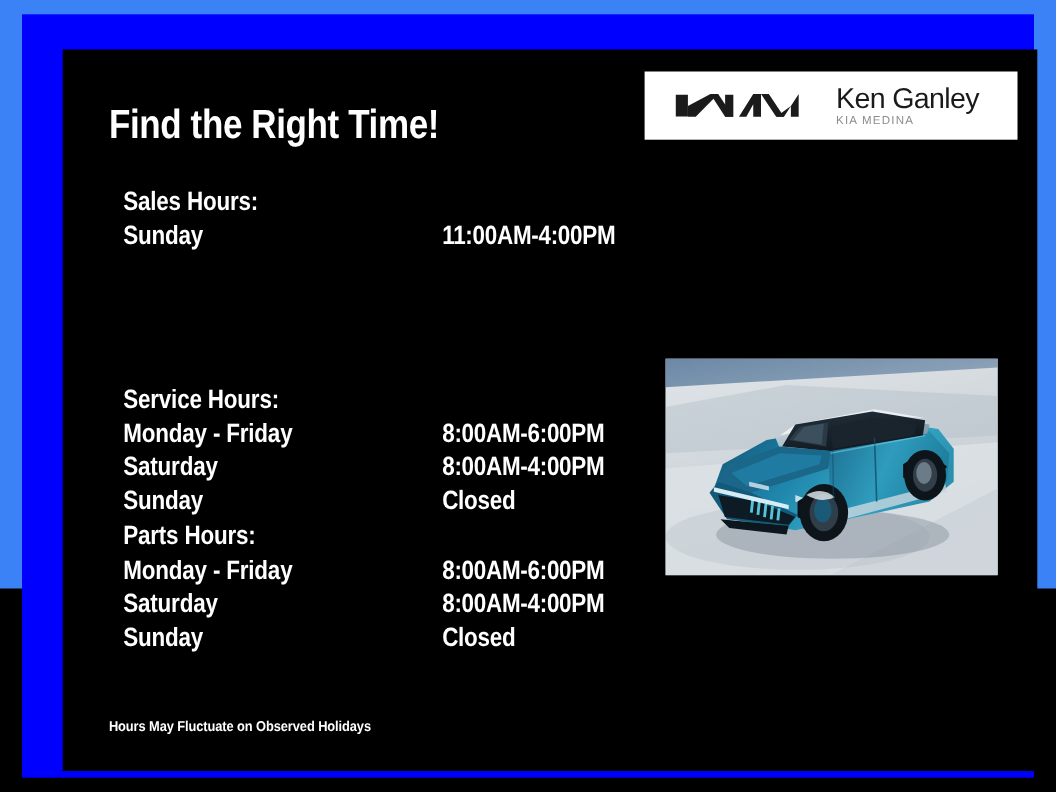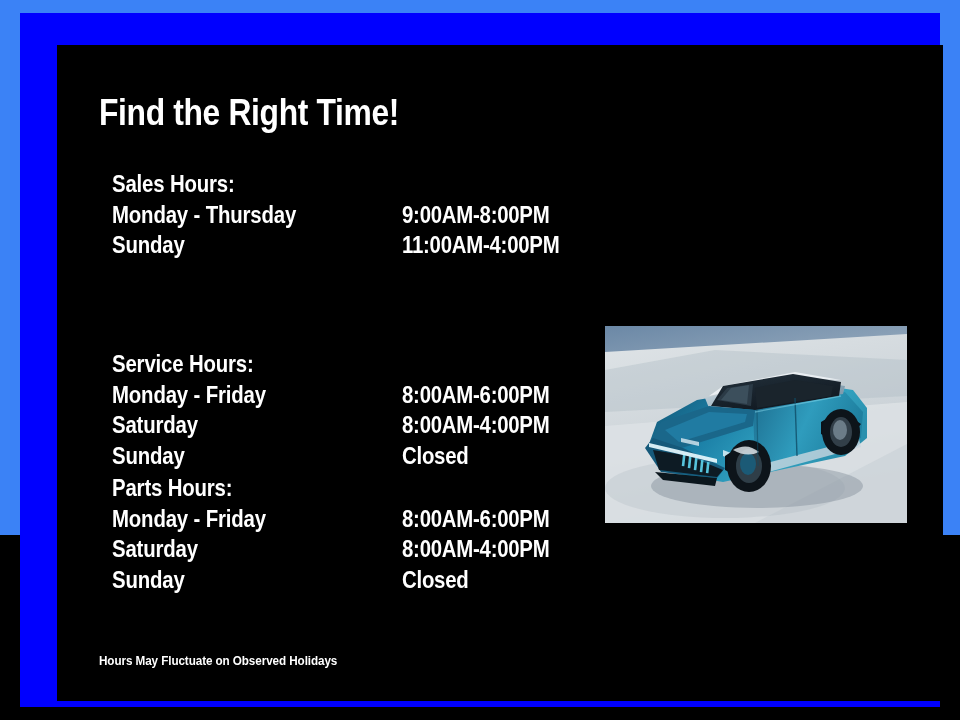--- a/index.html
+++ b/index.html
@@ -186,24 +186,20 @@
 <div id="slide">
 
   <div id="blue-frame">
     <div id="inner-canvas">
 
       <div id="page-title">Find the Right Time!</div>
 
       <div class="hours-block" id="sales-block">
         <div class="block-heading">Sales Hours:</div>
         <div class="hours-row">
-          <span class="row-day">Monday - Thursday</span>
-          <span class="row-time">9:00AM-8:00PM</span>
-        </div>
-        <div class="hours-row">
           <span class="row-day">Sunday</span>
           <span class="row-time">11:00AM-4:00PM</span>
         </div>
       </div>
 
       <div class="hours-block" id="service-block">
         <div class="block-heading">Service Hours:</div>
         <div class="hours-row">
           <span class="row-day">Monday - Friday</span>
           <span class="row-time">8:00AM-6:00PM</span>
@@ -229,20 +225,35 @@
           <span class="row-time">8:00AM-4:00PM</span>
         </div>
         <div class="hours-row">
           <span class="row-day">Sunday</span>
           <span class="row-time">Closed</span>
         </div>
       </div>
 
       <div id="footer-note">Hours May Fluctuate on Observed Holidays</div>
 
+      <div id="logo-card">
+        <svg id="kia-mark" viewBox="0 0 300 86" aria-hidden="true">
+          <path fill="#1b1b1b" d="M6 18 L34 18 L34 68 L6 68 Z"></path>
+          <path fill="#1b1b1b" d="M34 44 L86 16 L104 16 L52 69 L34 69 Z"></path>
+          <path fill="#1b1b1b" d="M86 16 L104 16 L139 69 L120 69 Z"></path>
+          <path fill="#1b1b1b" d="M120 69 L139 69 L139 18 L120 18 Z"></path>
+          <path fill="#1b1b1b" d="M152 69 L185 16 L203 16 L203 69 L185 69 L185 40 L169 69 Z"></path>
+          <path fill="#1b1b1b" d="M203 16 L221 16 L256 69 L238 69 Z"></path>
+          <path fill="#1b1b1b" d="M238 69 L256 69 L290 16 L290 69 L272 69 L272 44 Z"></path>
+        </svg>
+        <div id="logo-text-wrap">
+          <div id="dealer-name">Ken Ganley</div>
+          <div id="dealer-sub">KIA MEDINA</div>
+        </div>
+      </div>
 
       <div id="vehicle-photo">
         <svg viewBox="0 0 302 197" preserveAspectRatio="none" aria-hidden="true">
           <defs>
             <linearGradient id="skyG" x1="0" y1="0" x2="0.25" y2="1">
               <stop offset="0" stop-color="#6b88a6"></stop>
               <stop offset="0.45" stop-color="#9fb1c2"></stop>
               <stop offset="1" stop-color="#c9d1d7"></stop>
             </linearGradient>
             <linearGradient id="groundG" x1="0" y1="0" x2="0.35" y2="1">

